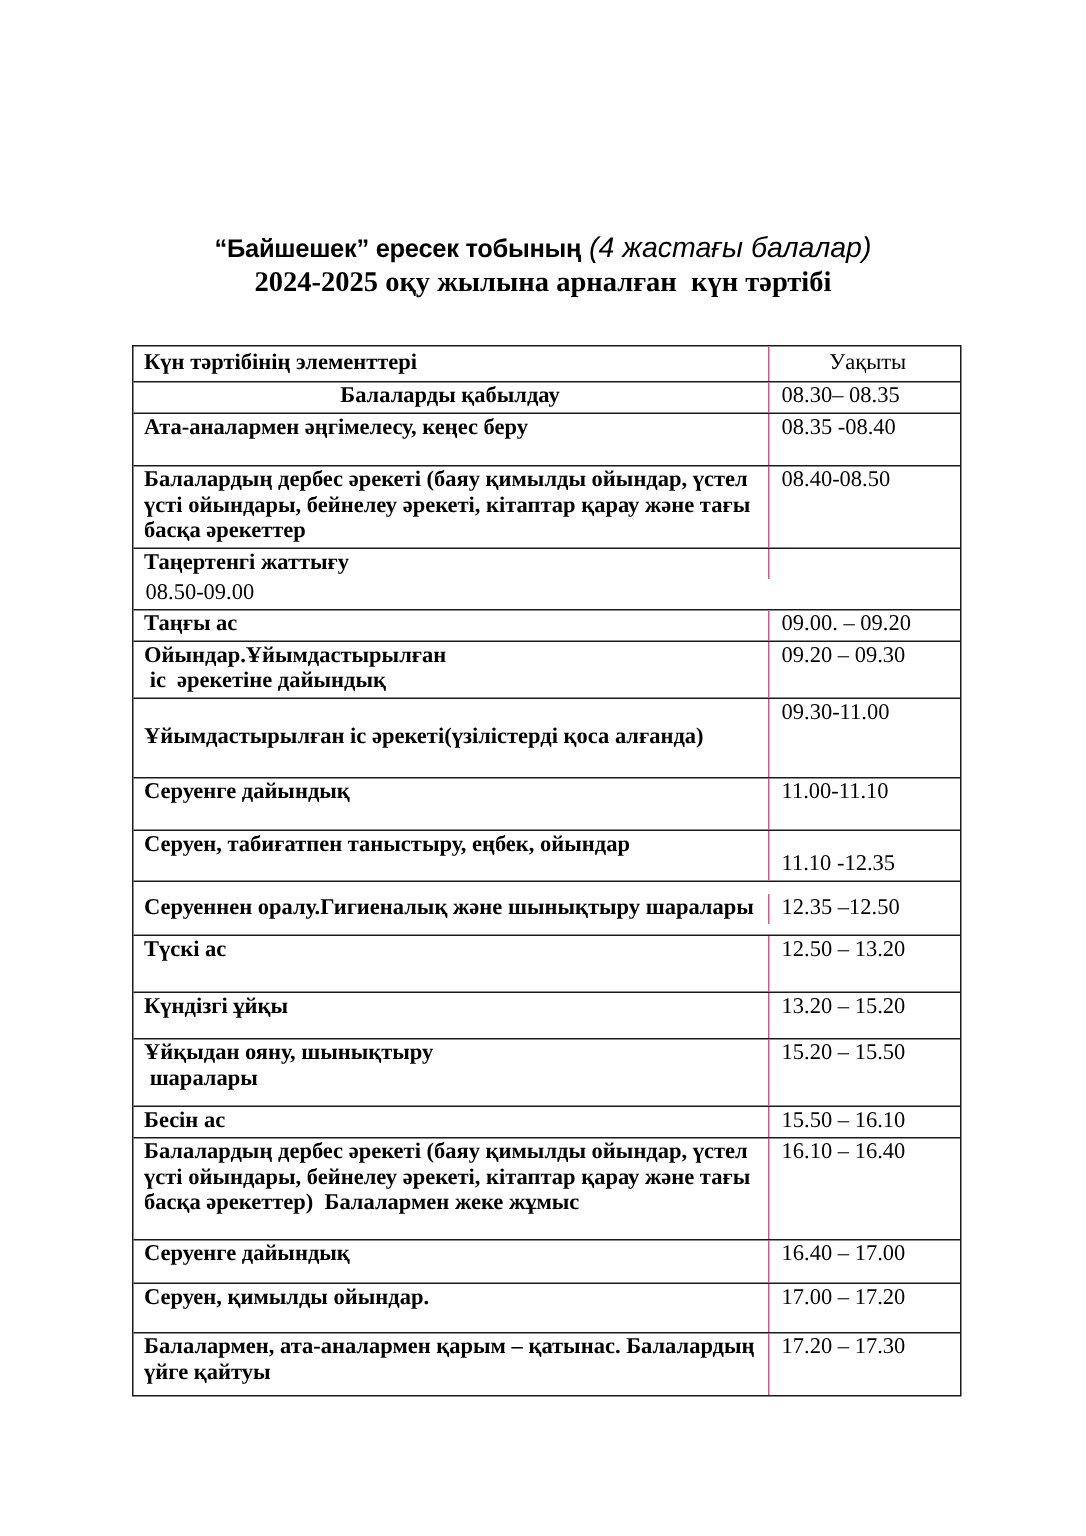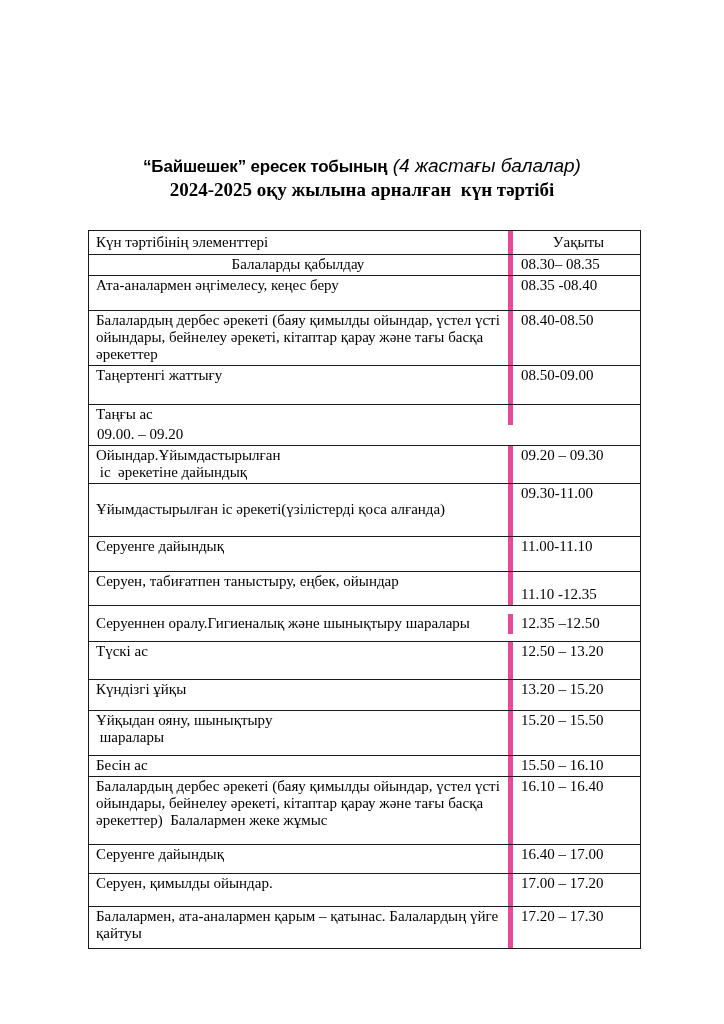--- a/index.html
+++ b/index.html
@@ -57,25 +57,26 @@
     display: flex;
     box-sizing: border-box;
     border-top: 1px solid #1a1a1a;
   }
   .srow:first-child {
     border-top: none;
   }
   .cell-activity {
     box-sizing: border-box;
     width: 424px;
-    border-right: 5px solid #ec4899;
+    border-right: 1px solid #ec4899;
     padding: 1px 8px 2px 7px;
     white-space: pre-wrap;
     display: flex;
     align-items: flex-start;
+    font-weight: bold;
   }
   .cell-time {
     box-sizing: border-box;
     flex: 1;
     padding: 1px 4px 2px 8px;
     display: flex;
     align-items: flex-start;
     white-space: pre;
   }
   .srow.header-row .cell-activity {
@@ -117,25 +118,25 @@
         <div class="cell-time">08.30– 08.35</div>
       </div>
       <div class="srow" style="min-height: 35px;">
         <div class="cell-activity">Ата-аналармен әңгімелесу, кеңес беру</div>
         <div class="cell-time">08.35 -08.40</div>
       </div>
       <div class="srow" style="min-height: 50px;">
         <div class="cell-activity">Балалардың дербес әрекеті (баяу қимылды ойындар, үстел үсті ойындары, бейнелеу әрекеті, кітаптар қарау және тағы басқа әрекеттер</div>
         <div class="cell-time">08.40-08.50</div>
       </div>
-      <div class="srow" style="min-height: 39px;">
+      <div class="srow" style="min-height: 39px; flex-direction: column;">
         <div class="cell-activity">Таңертенгі жаттығу</div>
         <div class="cell-time">08.50-09.00</div>
       </div>
-      <div class="srow" style="min-height: 17px; flex-direction: column;">
+      <div class="srow" style="min-height: 17px;">
         <div class="cell-activity">Таңғы ас</div>
         <div class="cell-time">09.00. – 09.20</div>
       </div>
       <div class="srow" style="min-height: 34px;">
         <div class="cell-activity">Ойындар.Ұйымдастырылған
  іс  әрекетіне дайындық</div>
         <div class="cell-time">09.20 – 09.30</div>
       </div>
       <div class="srow a-middle" style="min-height: 53px;">
         <div class="cell-activity">Ұйымдастырылған іс әрекеті(үзілістерді қоса алғанда)</div>

